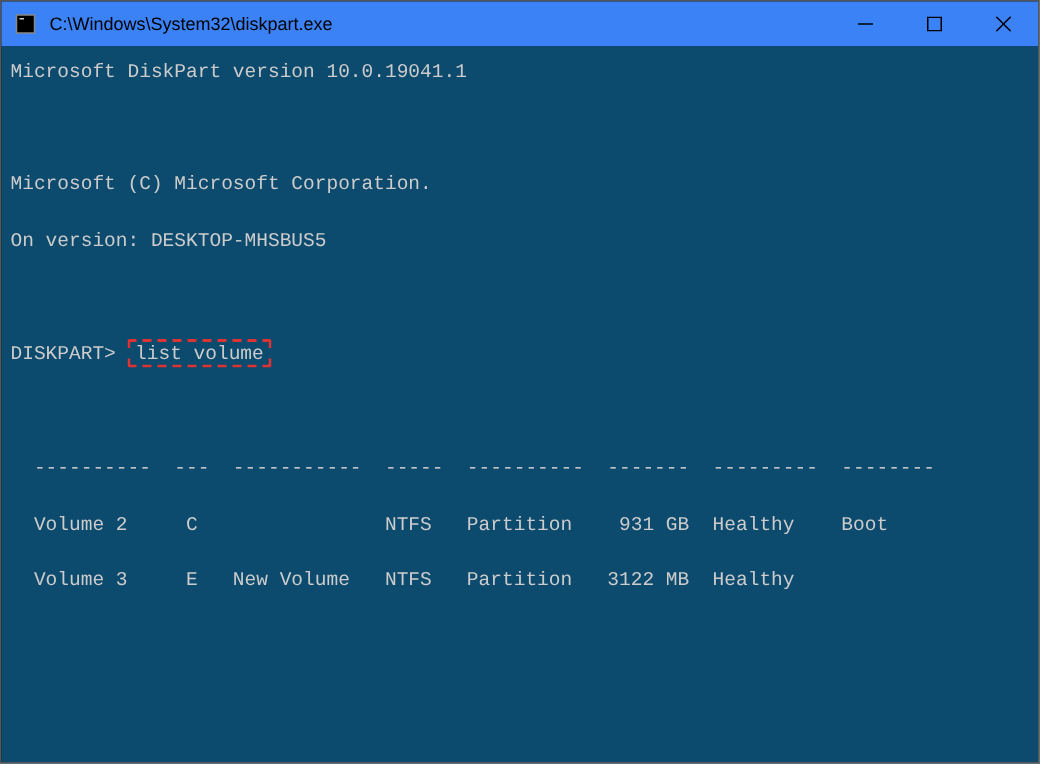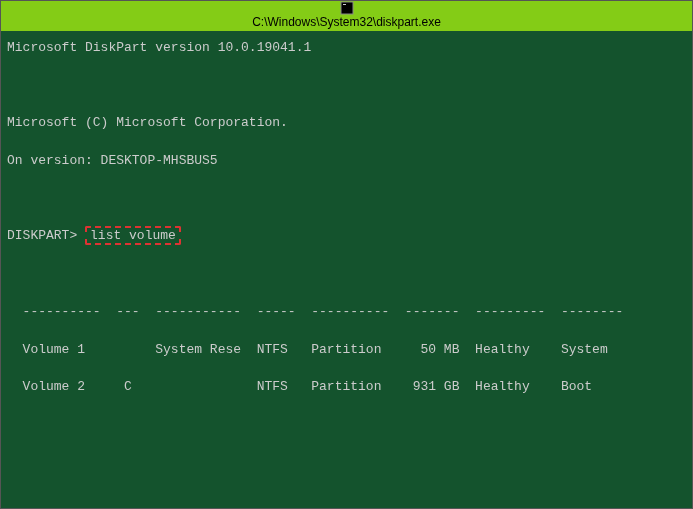--- a/index.html
+++ b/index.html
@@ -14,27 +14,26 @@
   .window {
     width: 693px;
     height: 509px;
     background: #000;
     display: flex;
     flex-direction: column;
     border: 1px solid #555;
   }
   .titlebar {
     height: 30px;
-    background: #84cc16;
+    background: #3b82f6;
     color: #000;
     display: flex;
     align-items: center;
     font-family: 'Segoe UI', Tahoma, sans-serif;
     font-size: 12px;
-    flex-direction: column;
   }
   .titlebar .icon {
     width: 16px;
     height: 16px;
     margin: 0 8px 0 8px;
     display: flex;
     align-items: center;
     justify-content: center;
   }
   .titlebar .title { flex: 0 0 auto; }
@@ -45,21 +44,21 @@
     display: flex;
     align-items: center;
     justify-content: center;
     font-family: 'Segoe UI Symbol', sans-serif;
     font-size: 11px;
     color: #000;
   }
   .titlebar .btn svg { stroke: #000; }
   .term {
     flex: 1;
-    background: #14532d;
+    background: #0c4a6e;
     color: #ccc;
     padding: 8px 6px;
     line-height: 1.45;
     white-space: pre;
     overflow: hidden;
   }
   .hl {
     border: 2px dashed #d33;
     padding: 0 3px;
     border-radius: 2px;
@@ -98,22 +97,22 @@
   </div>
 
   <div class="term"><span class="row">Microsoft DiskPart version 10.0.19041.1</span>
 <span class="row"> </span>
 <span class="row">Microsoft (C) Microsoft Corporation.</span>
 <span class="row">On version: DESKTOP-MHSBUS5</span>
 <span class="row"> </span>
 <span class="row"><span>DISKPART&gt;</span> <span class="hl">list volume</span></span>
 <span class="row"> </span>
 <span class="row">  ----------  ---  -----------  -----  ----------  -------  ---------  --------</span>
-<span class="row">  Volume 1         System Rese  NTFS   Partition     50 MB  Healthy    System</span>
 <span class="row">  Volume 2     C                NTFS   Partition    931 GB  Healthy    Boot</span>
+<span class="row">  Volume 3     E   New Volume   NTFS   Partition   3122 MB  Healthy</span>
 
 
 
 
 
 
 
 
 
 

